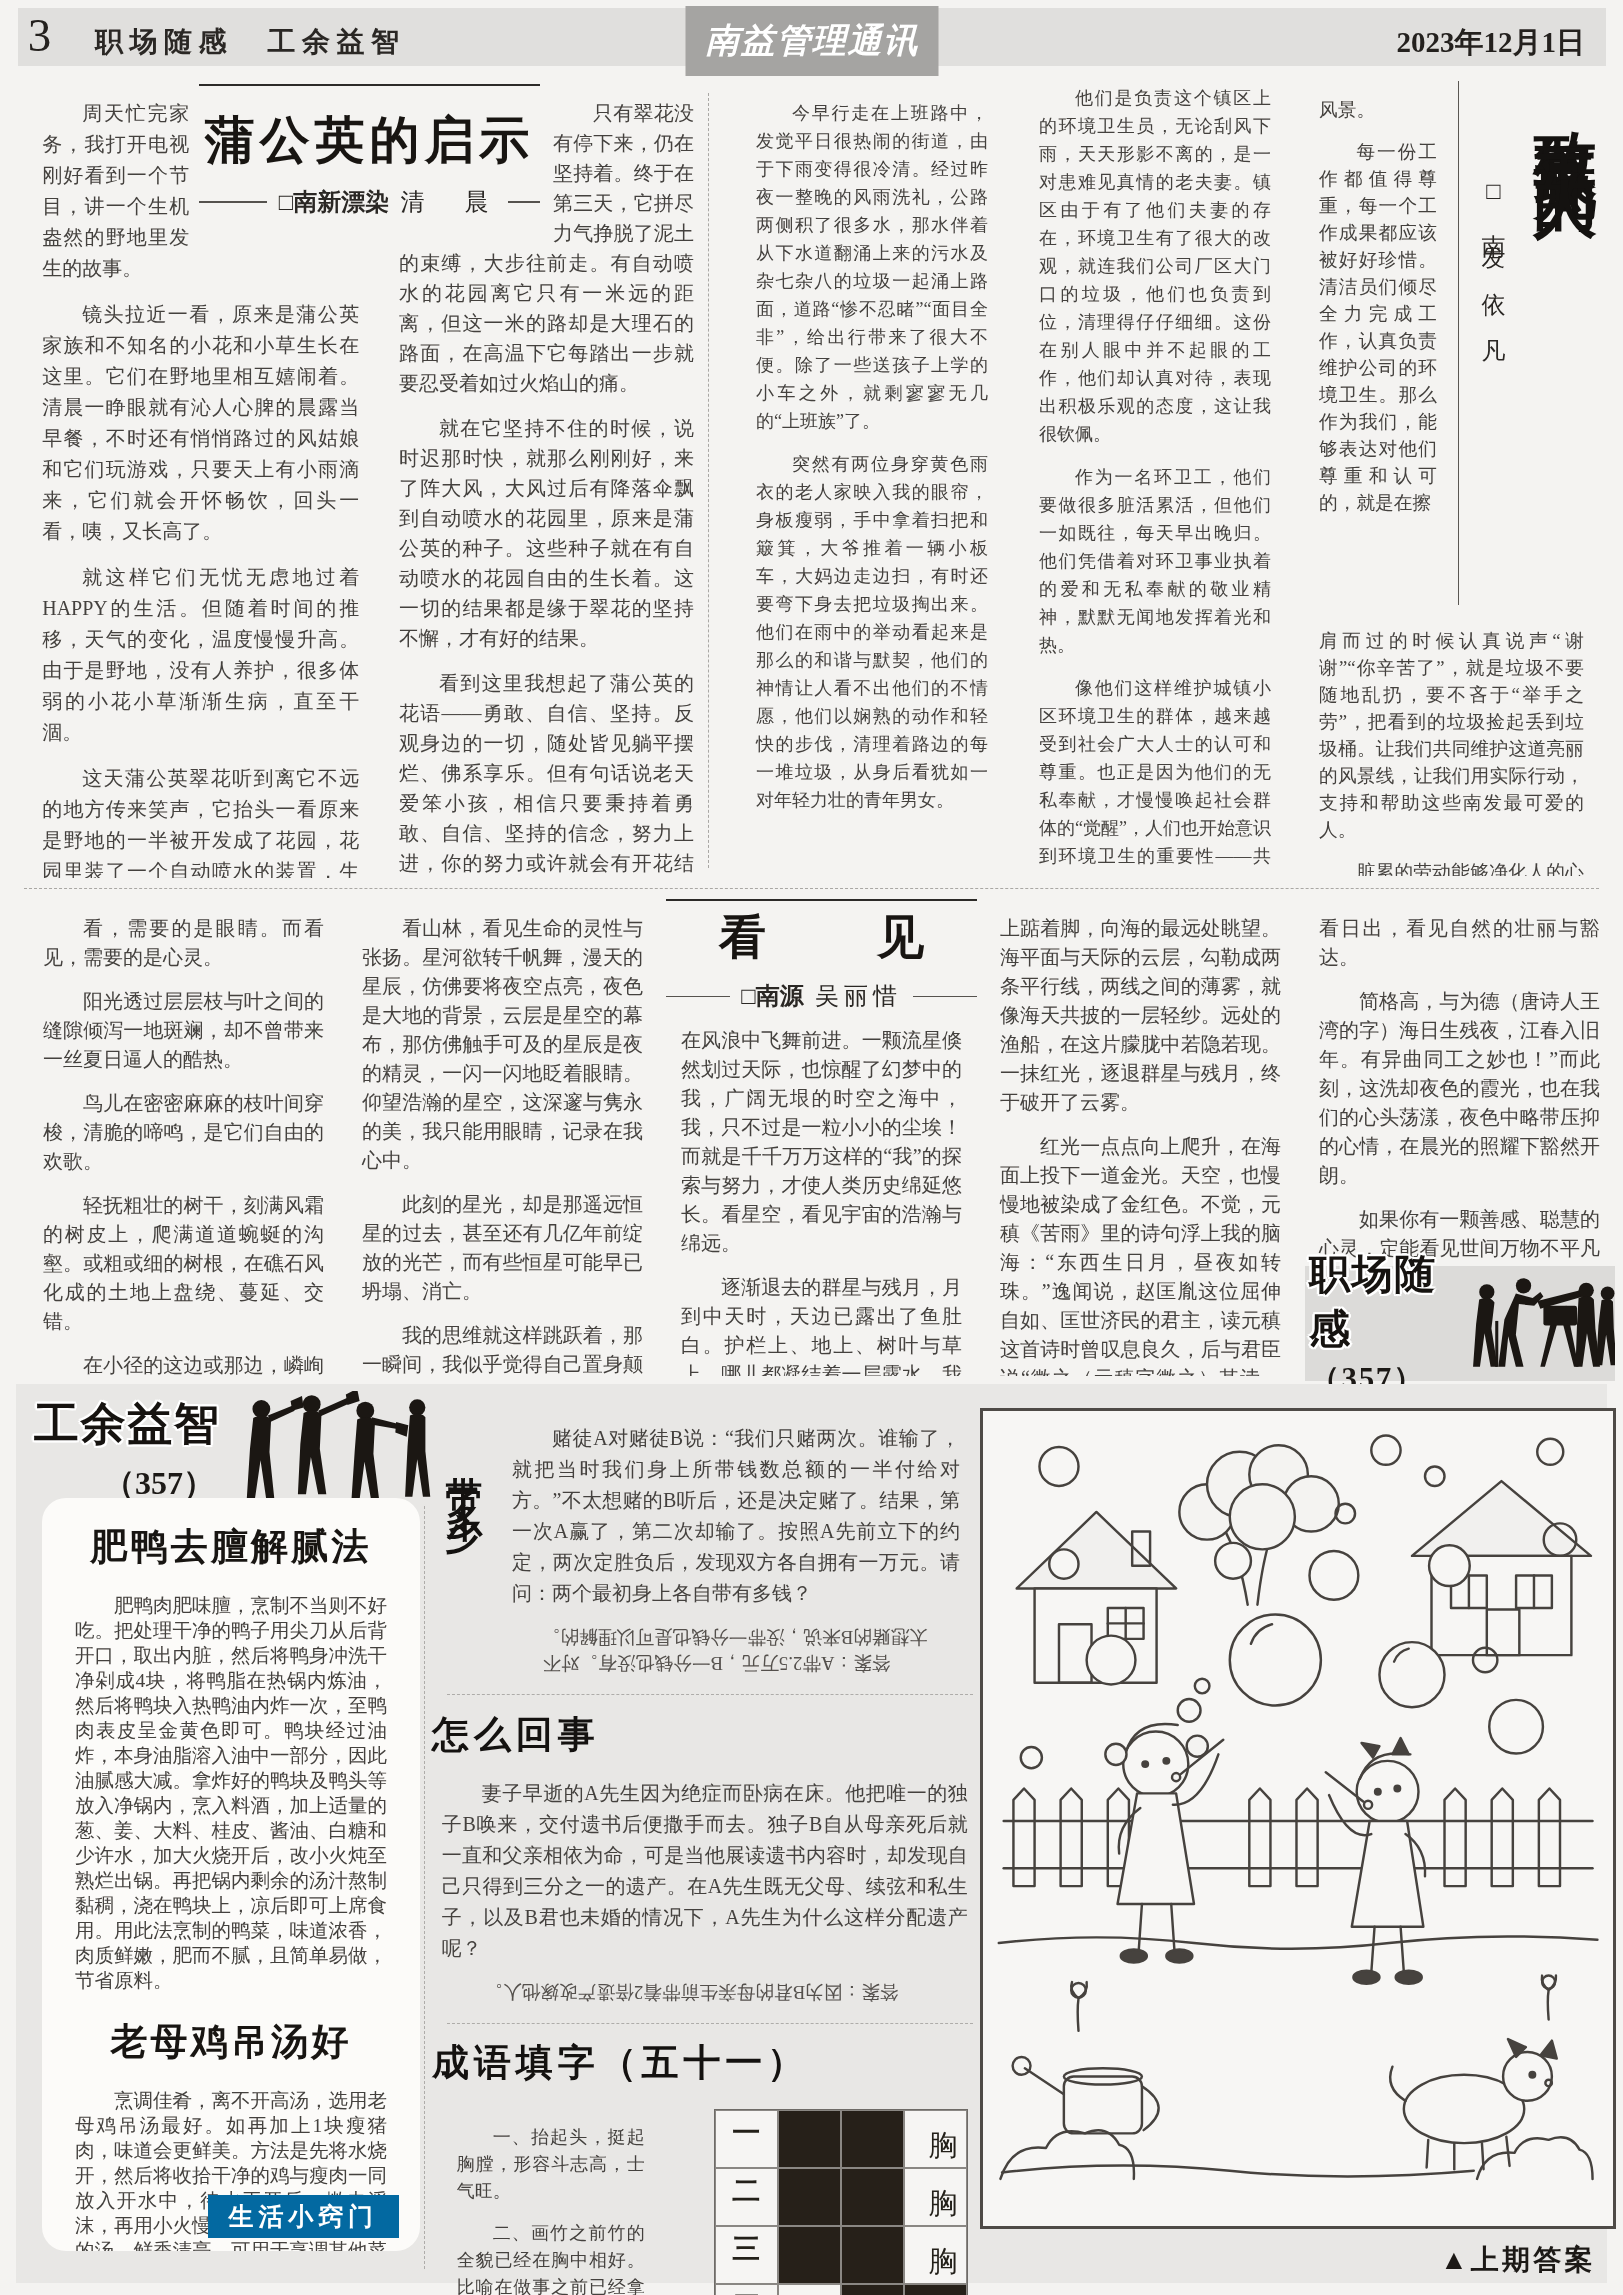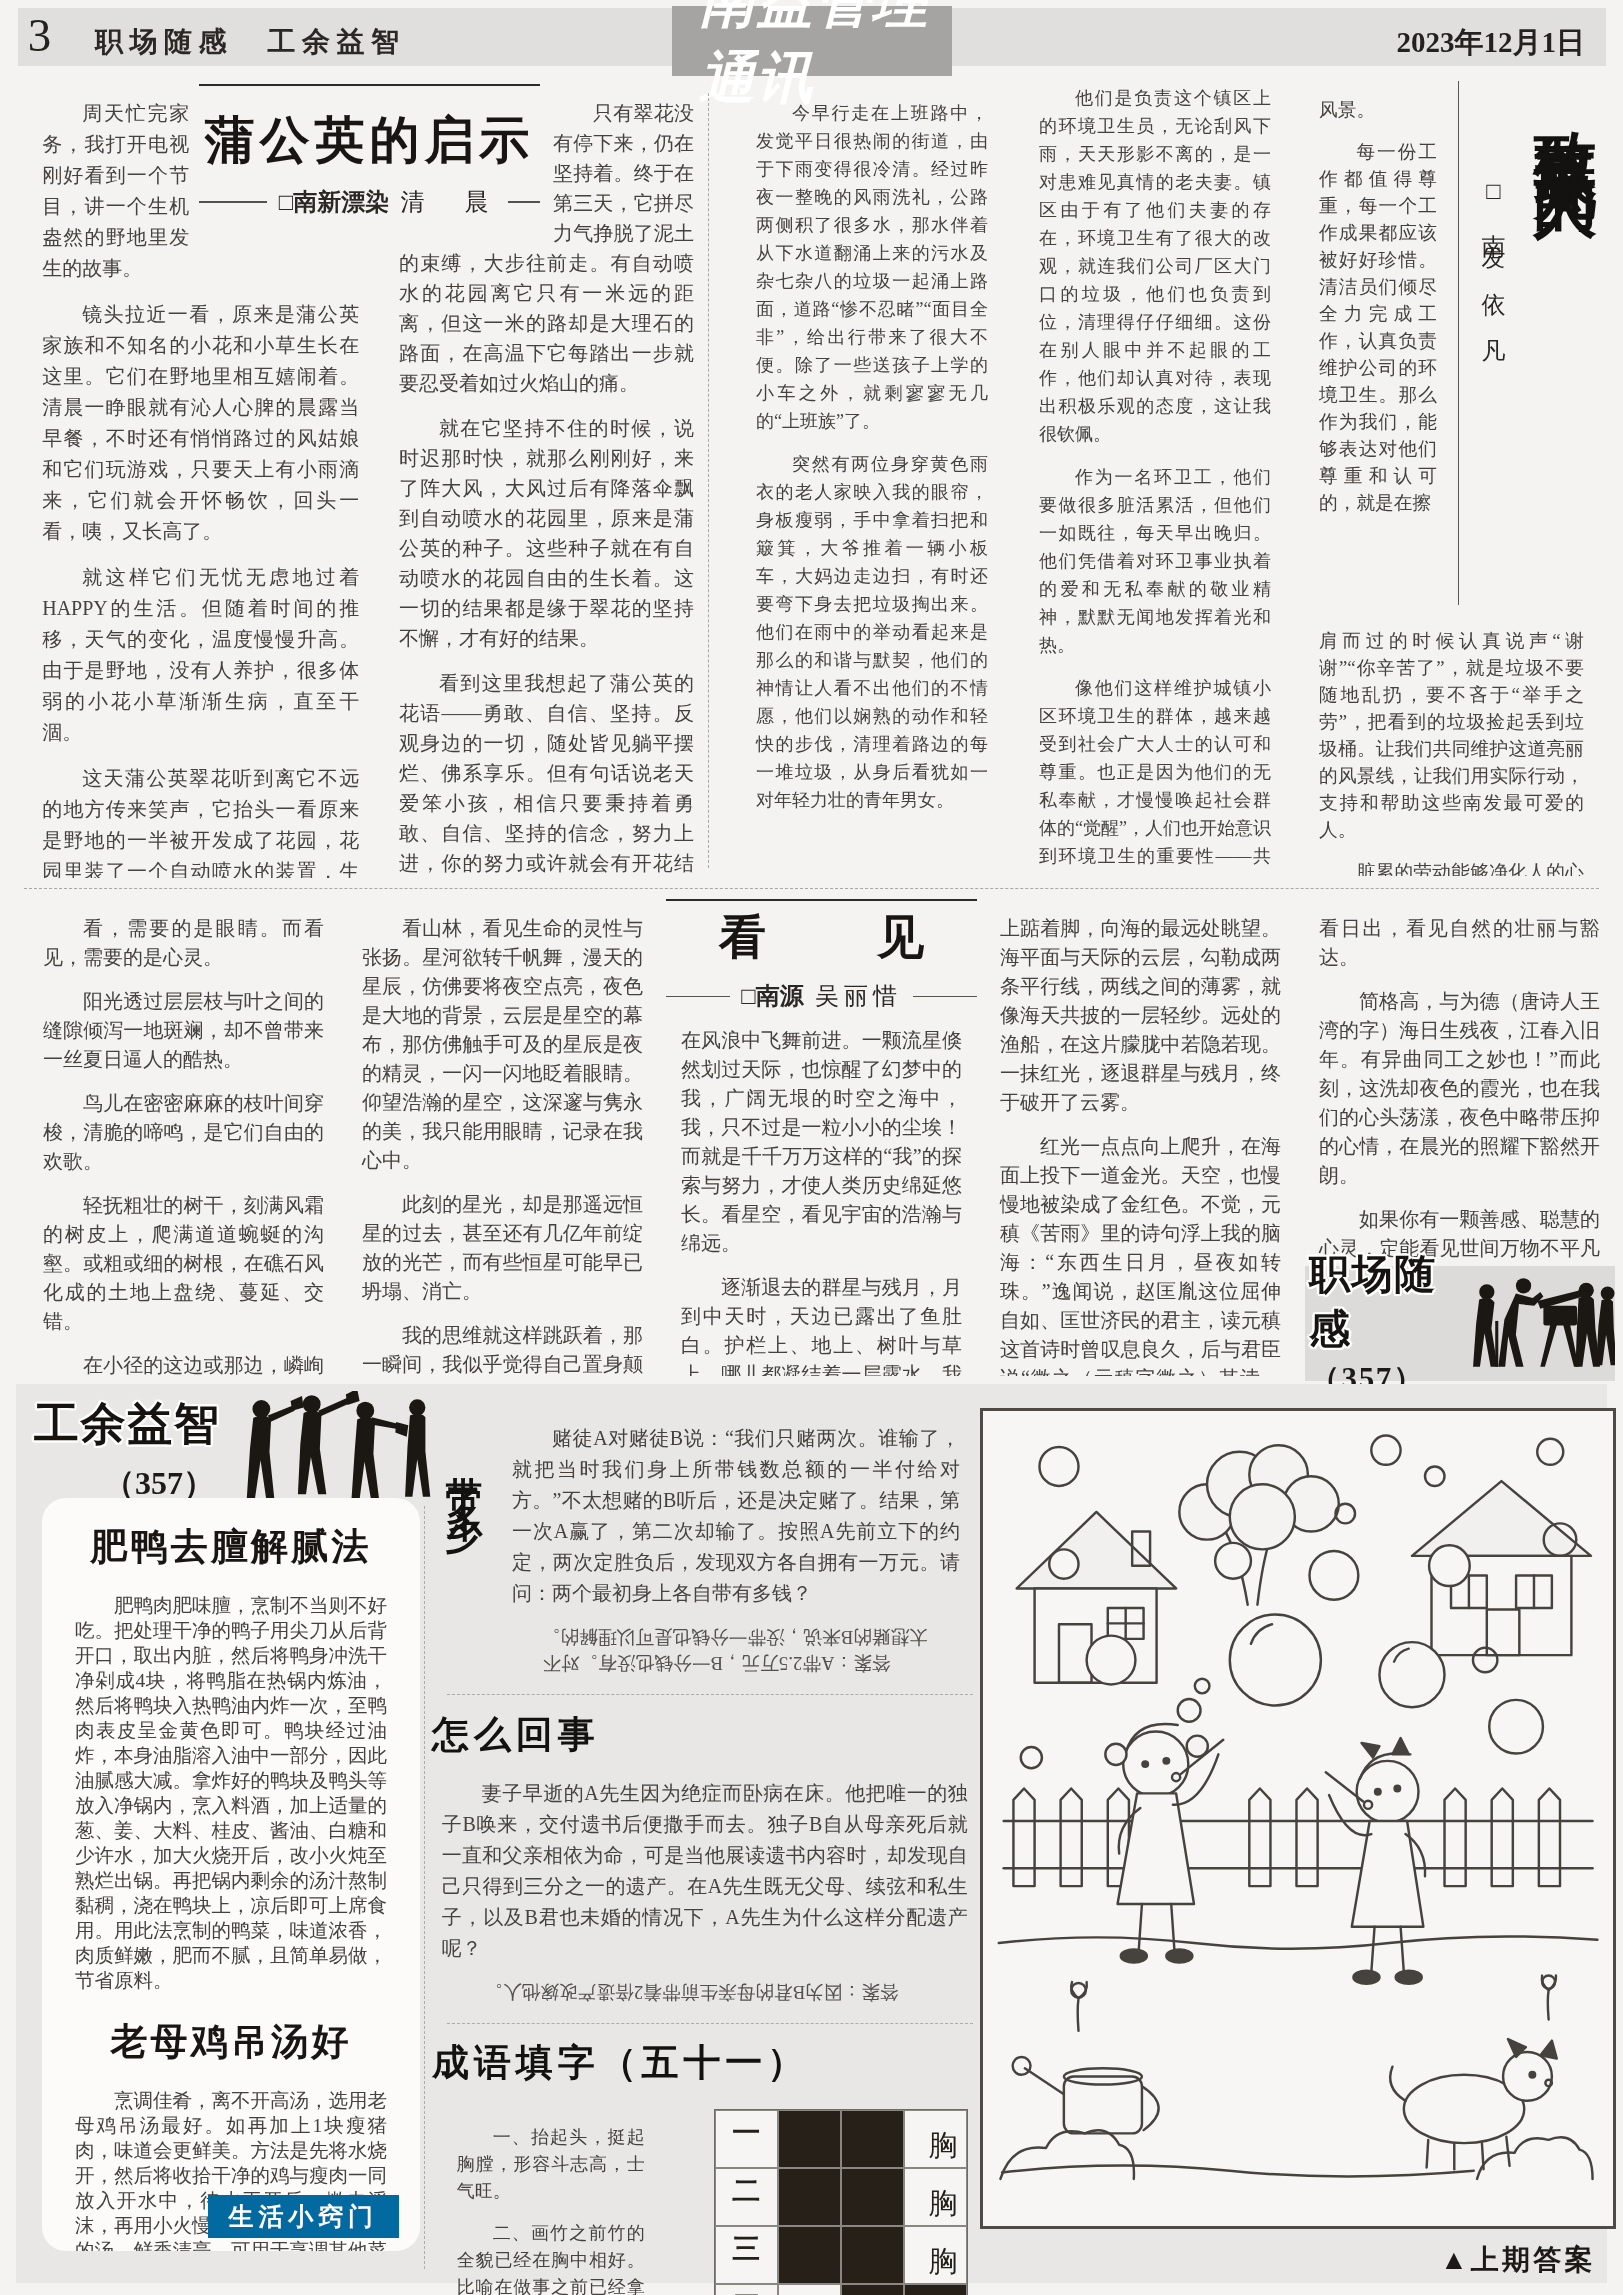--- a/index.html
+++ b/index.html
@@ -9,21 +9,21 @@
   .cont p:first-child{text-indent:0;}
   .jt{text-align:justify;}
 
   
   .hstrip{position:absolute;left:18px;top:8px;width:1588px;height:58px;background:#e0dfdd;}
   .pageno{position:absolute;left:9.7px;top:0px;font-size:47px;color:#24211e;}
   .sections{position:absolute;left:77px;top:14.6px;font-size:28px;font-weight:bold;letter-spacing:6.5px;
             font-family:"Liberation Sans","DejaVu Sans",sans-serif;color:#2a2724;}
   .masthead{position:absolute;left:50%;transform:translateX(-50%);top:-1.6px;width:253px;height:70px;
             background:#a5a4a2;color:#ffffff;display:flex;align-items:center;justify-content:center;
-            font-size:56px;font-style:italic;font-weight:bold;letter-spacing:1.6px;padding-left:27px;}
+            font-size:34px;font-style:italic;font-weight:bold;letter-spacing:1.6px;}
   .date{position:absolute;right:21px;top:14.6px;font-size:29px;font-weight:bold;color:#24211e;}
 
   
   .band1{position:absolute;left:24px;top:81px;width:1575px;height:804px;}
   .vdash1{position:absolute;left:684px;top:12px;height:775px;border-left:1.6px dashed #a9a7a4;}
   .art1{position:absolute;left:0;top:0;width:678px;height:800px;}
   .a1-title{position:absolute;left:175px;top:3.2px;width:341px;border-top:2.4px solid #2c2a28;padding-top:27px;text-align:center;}
   .bigtitle{font-size:50px;font-weight:bold;letter-spacing:4.9px;color:#181512;line-height:1.1;}
   .byrow{display:flex;align-items:center;gap:11.4px;margin-top:18px;}
   .byrow .rule{flex:1;height:1.6px;background:#55524e;}

